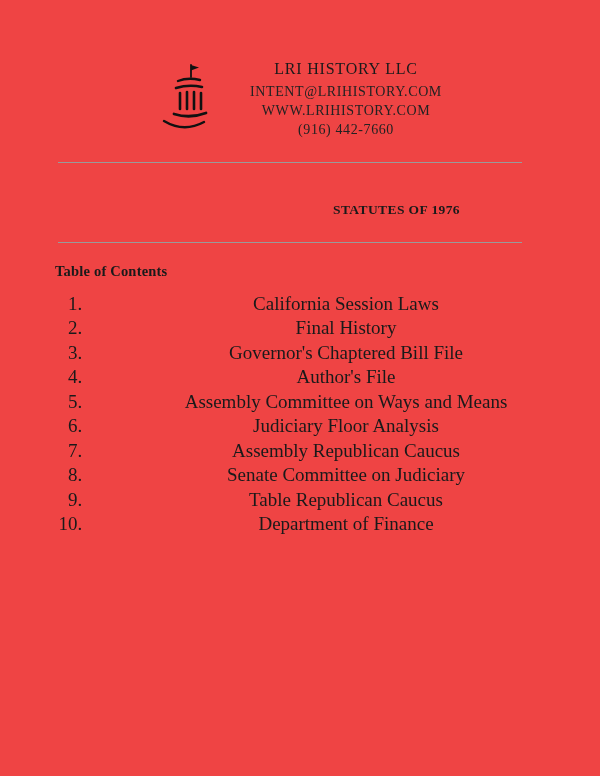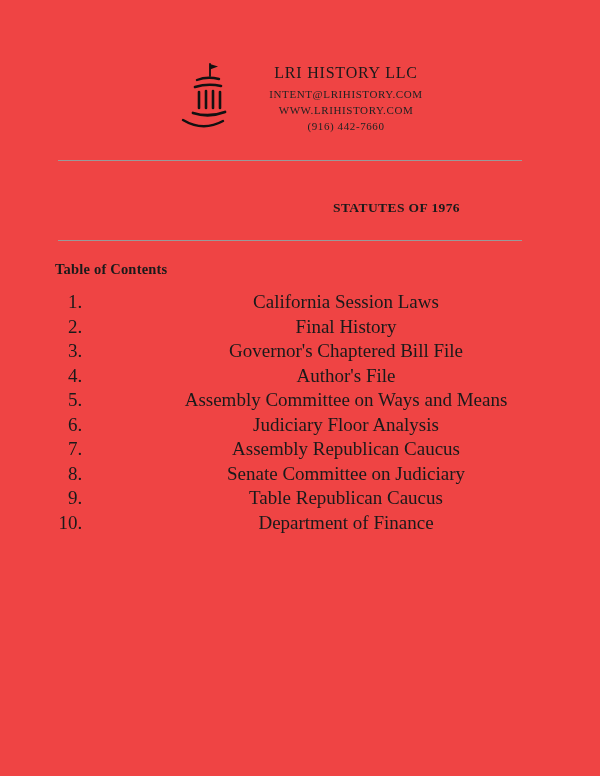--- a/index.html
+++ b/index.html
@@ -34,21 +34,21 @@
   .head-text {
     text-align: center;
     line-height: 1.1;
   }
   .company-name {
     font-size: 16px;
     letter-spacing: 0.8px;
     margin-bottom: 6px;
   }
   .head-small {
-    font-size: 11px;
+    font-size: 14px;
     letter-spacing: 0.6px;
     margin-top: 4px;
     color: #222;
   }
 
   
   .rule {
     border: none;
     border-top: 1px solid #9a9a9a;
     margin: 0 78px 0 58px;

